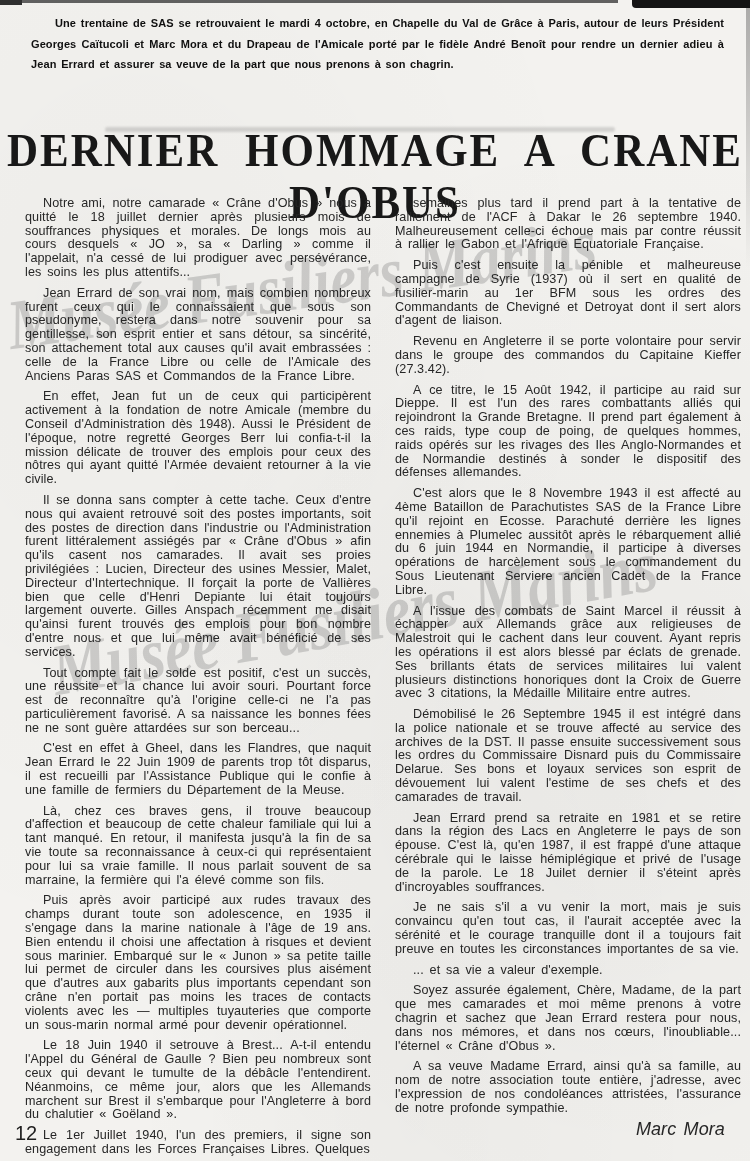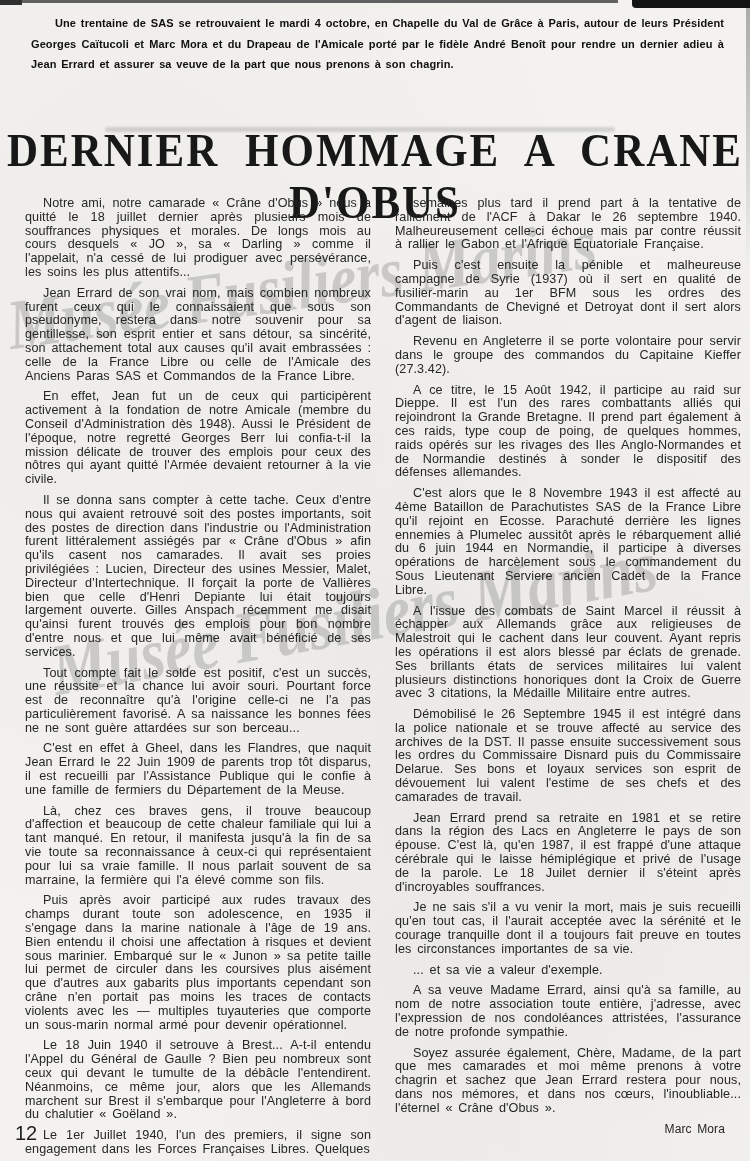--- a/index.html
+++ b/index.html
@@ -42,21 +42,21 @@
 
   
   .columns { position:absolute; top:197px; left:15px; right:9px;
     display:flex; gap:14px; }
   .col { width:50%;
     font-size:12.6px; line-height:13.8px;
     text-align:justify; word-spacing:2.2px; letter-spacing:0.1px; color:#262626; }
   .col p { margin:0 0 7px 10px; text-indent:18px; }
 
   .signature { text-align:right; padding-right:16px; margin-top:10px;
-    font-size:12px; text-indent:0 !important; }
+    font-size:18px; text-indent:0 !important;font-style:italic; }
 
   .page-number { position:absolute; left:15px; bottom:16px;
     font-size:20px; color:#1f1f1f; }
 
   
   .watermark { position:absolute; white-space:nowrap; pointer-events:none;
     font-family:"Liberation Serif", serif; font-style:italic; font-weight:bold;
     color:rgba(122,122,122,0.32); transform-origin:left center; }
   .wm1 { top:292px; left:8px;  font-size:60px; transform:rotate(-8deg)  scaleY(1.18); }
   .wm2 { top:636px; left:52px; font-size:62px; transform:rotate(-10deg) scaleY(1.18); }
@@ -96,23 +96,23 @@
     </div>
     <div class="col">
       <p>semaines plus tard il prend part à la tentative de ralliement de l'ACF à Dakar le 26 septembre 1940. Malheureusement celle-ci échoue mais par contre réussit à rallier le Gabon et l'Afrique Equatoriale Française.</p>
       <p>Puis c'est ensuite la pénible et malheureuse campagne de Syrie (1937) où il sert en qualité de fusilier-marin au 1er BFM sous les ordres des Commandants de Chevigné et Detroyat dont il sert alors d'agent de liaison.</p>
       <p>Revenu en Angleterre il se porte volontaire pour servir dans le groupe des commandos du Capitaine Kieffer (27.3.42).</p>
       <p>A ce titre, le 15 Août 1942, il participe au raid sur Dieppe. Il est l'un des rares combattants alliés qui rejoindront la Grande Bretagne. Il prend part également à ces raids, type coup de poing, de quelques hommes, raids opérés sur les rivages des Iles Anglo-Normandes et de Normandie destinés à sonder le dispositif des défenses allemandes.</p>
       <p>C'est alors que le 8 Novembre 1943 il est affecté au 4ème Bataillon de Parachutistes SAS de la France Libre qu'il rejoint en Ecosse. Parachuté derrière les lignes ennemies à Plumelec aussitôt après le rébarquement allié du 6 juin 1944 en Normandie, il participe à diverses opérations de harcèlement sous le commandement du Sous Lieutenant Serviere ancien Cadet de la France Libre.</p>
       <p>A l'issue des combats de Saint Marcel il réussit à échapper aux Allemands grâce aux religieuses de Malestroit qui le cachent dans leur couvent. Ayant repris les opérations il est alors blessé par éclats de grenade. Ses brillants états de services militaires lui valent plusieurs distinctions honoriques dont la Croix de Guerre avec 3 citations, la Médaille Militaire entre autres.</p>
       <p>Démobilisé le 26 Septembre 1945 il est intégré dans la police nationale et se trouve affecté au service des archives de la DST. Il passe ensuite successivement sous les ordres du Commissaire Disnard puis du Commissaire Delarue. Ses bons et loyaux services son esprit de dévouement lui valent l'estime de ses chefs et des camarades de travail.</p>
       <p>Jean Errard prend sa retraite en 1981 et se retire dans la région des Lacs en Angleterre le pays de son épouse. C'est là, qu'en 1987, il est frappé d'une attaque cérébrale qui le laisse hémiplégique et privé de l'usage de la parole. Le 18 Juilet dernier il s'éteint après d'incroyables souffrances.</p>
-      <p>Je ne sais s'il a vu venir la mort, mais je suis recueilli qu'en tout cas, il l'aurait acceptée avec la sérénité et le courage tranquille dont il a toujours fait preuve en toutes les circonstances importantes de sa vie.</p>
+      <p>Je ne sais s'il a vu venir la mort, mais je suis convaincu qu'en tout cas, il l'aurait acceptée avec la sérénité et le courage tranquille dont il a toujours fait preuve en toutes les circonstances importantes de sa vie.</p>
       <p>... et sa vie a valeur d'exemple.</p>
+      <p>Soyez assurée également, Chère, Madame, de la part que mes camarades et moi même prenons à votre chagrin et sachez que Jean Errard restera pour nous, dans nos mémores, et dans nos cœurs, l'inoubliable... l'éternel « Crâne d'Obus ».</p>
       <p>A sa veuve Madame Errard, ainsi qu'à sa famille, au nom de notre association toute entière, j'adresse, avec l'expression de nos condoléances attristées, l'assurance de notre profonde sympathie.</p>
-      <p>Soyez assurée également, Chère, Madame, de la part que mes camarades et moi même prenons à votre chagrin et sachez que Jean Errard restera pour nous, dans nos mémores, et dans nos cœurs, l'inoubliable... l'éternel « Crâne d'Obus ».</p>
       <p class="signature">Marc Mora</p>
     </div>
   </div>
 
   <div class="page-number">12</div>
 
 </div>
 
 </body></html>

